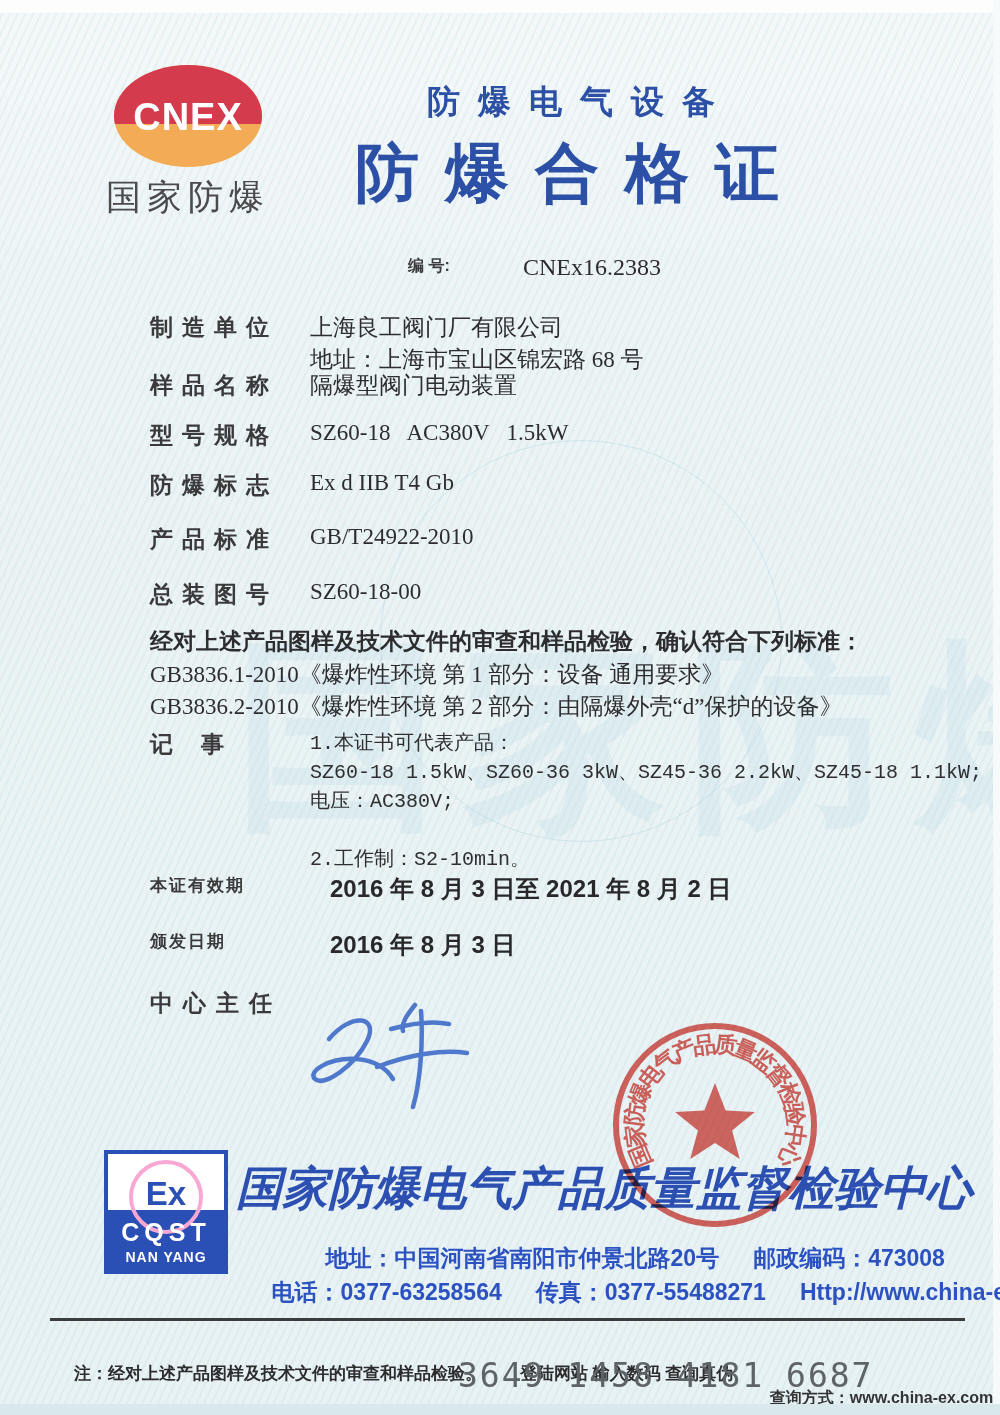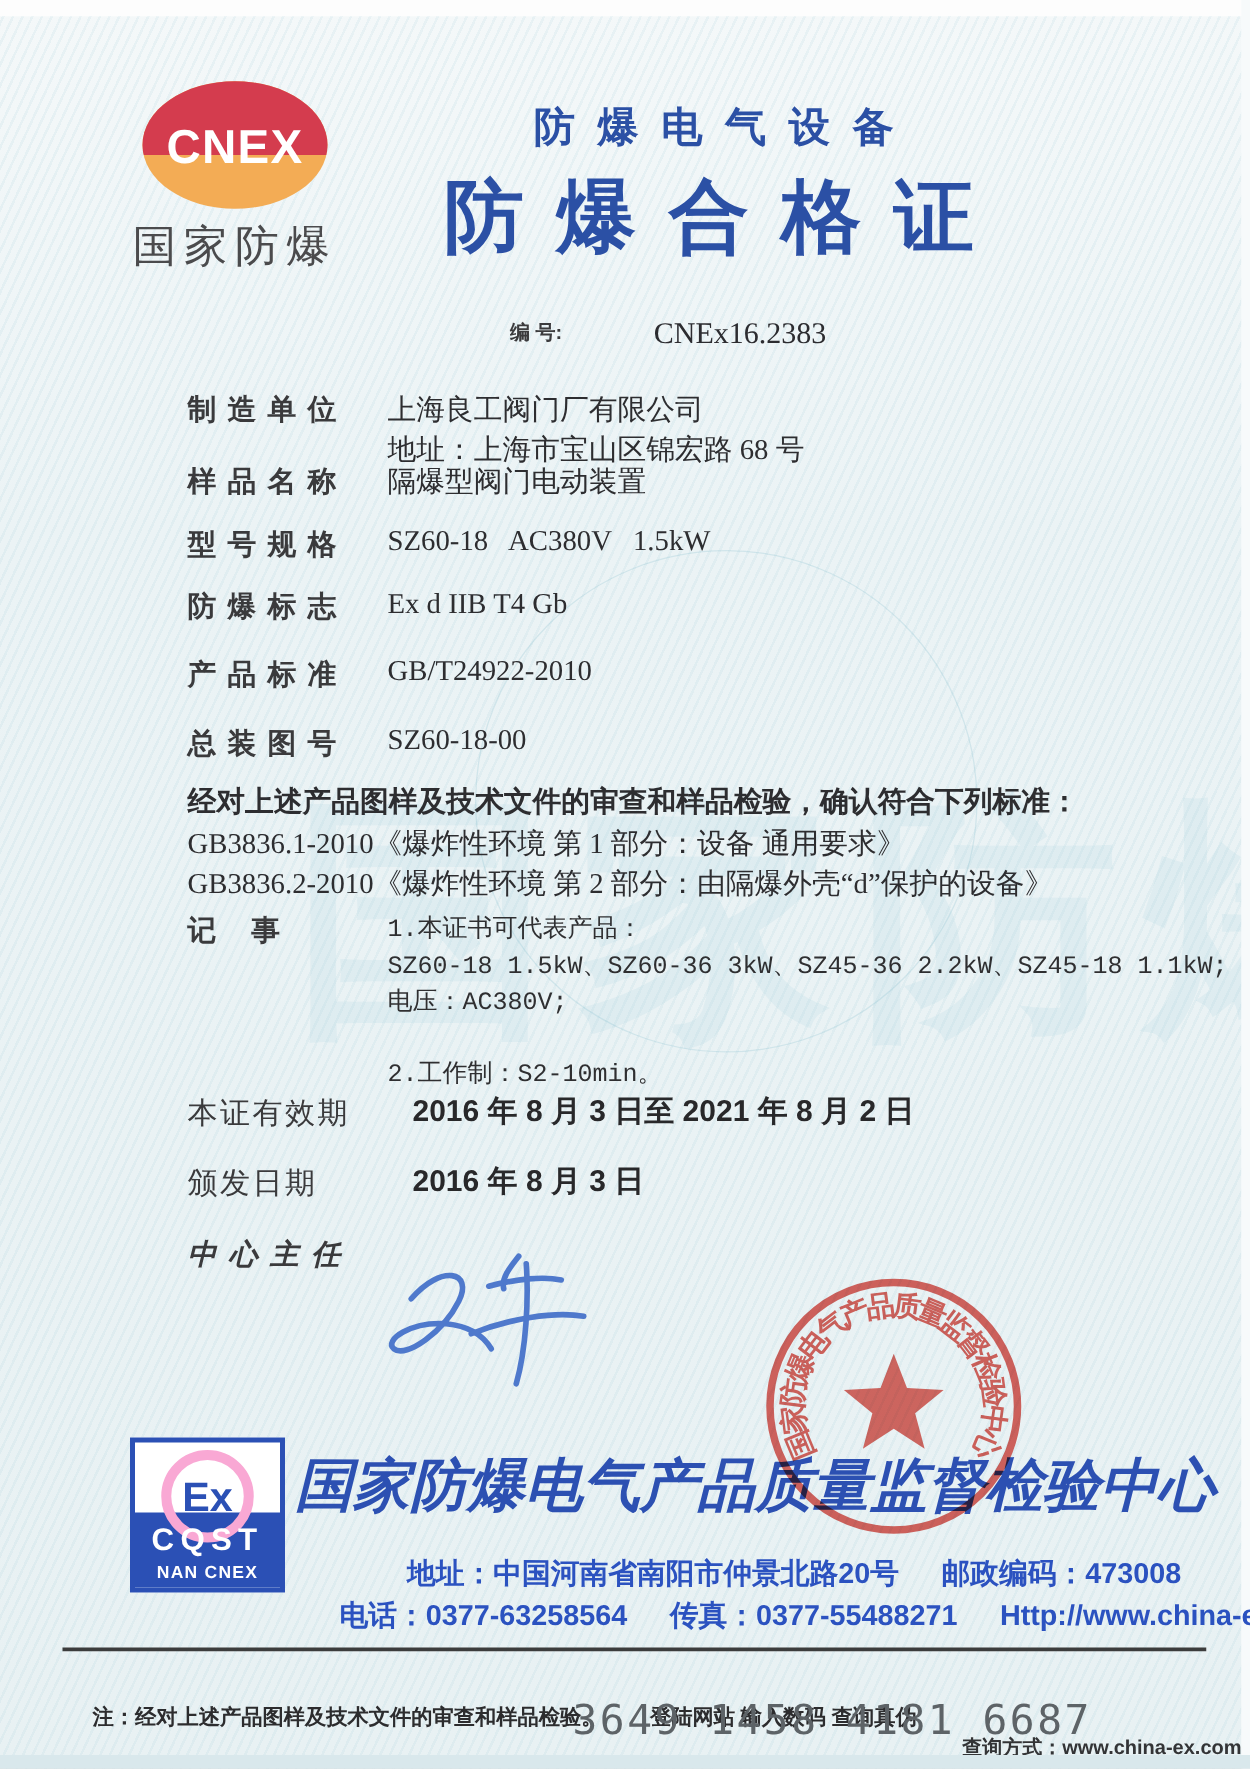--- a/index.html
+++ b/index.html
@@ -35,33 +35,33 @@
   .row-label{left:150px;font-size:23px;font-weight:bold;color:#3a3a3c;letter-spacing:9px;white-space:nowrap;}
   .row-value{left:310px;font-size:23px;font-family:"Liberation Serif",serif;color:#2d2d30;white-space:pre;}
 
   .stmt{left:150px;font-size:23px;color:#2d2d30;white-space:pre;}
   .stmt-head{font-weight:600;}
   .stmt-body{font-family:"Liberation Serif",serif;}
 
   .rm-label{left:150px;top:729px;font-size:23px;font-weight:bold;color:#3a3a3c;letter-spacing:28px;}
   .rm-line{left:310px;font-size:20px;font-family:"Liberation Mono",monospace;color:#2f2f31;white-space:pre;}
 
-  .date-label{left:150px;font-size:24px;font-weight:normal;color:#3a3a3c;letter-spacing:2px;}
+  .date-label{left:150px;font-size:17px;font-weight:bold;color:#3a3a3c;letter-spacing:2px;}
   .date-value{left:330px;font-size:24px;font-weight:600;color:#28282a;white-space:pre;}
-  .director-label{left:150px;top:988px;font-size:23px;font-weight:bold;color:#3a3a3c;letter-spacing:10px;font-style:italic;}
+  .director-label{left:150px;top:988px;font-size:23px;font-weight:bold;color:#3a3a3c;letter-spacing:10px;}
 
   .signature{left:295px;top:995px;z-index:2;}
   .stamp{left:608px;top:1018px;z-index:3;opacity:0.88;mix-blend-mode:multiply;}
   .stamp text{font-family:"Liberation Sans",sans-serif;}
 
   .badge{left:104px;top:1150px;width:124px;height:124px;background:#fff;
     border:4px solid #2b50b5;box-sizing:border-box;}
   .badge-band{position:absolute;left:0;right:0;top:56px;bottom:0;background:#2b50b5;}
   .badge-circle{position:absolute;left:50%;top:6px;transform:translateX(-50%);width:74px;height:74px;
-    border:8px solid #f9a8d4;border-radius:50%;box-sizing:border-box;
+    border:4px solid #f9a8d4;border-radius:50%;box-sizing:border-box;
     display:flex;align-items:flex-start;justify-content:center;}
   .badge-ex{font-size:33px;font-weight:bold;color:#2b50b5;line-height:60px;}
   .badge-cqst{position:absolute;left:0;right:0;top:64px;text-align:center;color:#fff;
     font-size:25px;font-weight:bold;letter-spacing:5px;}
   .badge-city{position:absolute;left:0;right:0;top:95px;text-align:center;color:#fff;
     font-size:14px;font-weight:bold;letter-spacing:1px;}
 
   .issuer-name{left:236px;top:1158px;font-size:46px;font-weight:bold;font-style:italic;
     font-family:"Liberation Serif",serif;color:#2c50b2;white-space:nowrap;z-index:2;}
   .issuer-line{font-size:23px;font-weight:bold;color:#2b52c0;white-space:pre;z-index:2;}
@@ -164,21 +164,21 @@
       <text x="107" y="34" transform="rotate(112.5 107 107)">心</text>
     </g>
   </svg>
 
   <div class="abs badge">
     <div class="badge-band"></div>
     <div class="badge-circle">
       <span class="badge-ex">Ex</span>
     </div>
     <div class="badge-cqst">CQST</div>
-    <div class="badge-city">NAN CNEX</div>
+    <div class="badge-city">NAN YANG</div>
   </div>
 
   <div class="abs issuer-name">国家防爆电气产品质量监督检验中心</div>
 
   <div class="abs issuer-line addr-line">
     <span>地址：</span><span>中国河南省南阳市仲景北路20号</span><span class="gap"></span><span>邮政编码：</span><span>473008</span>
   </div>
 
   <div class="abs issuer-line phone-line">
     <span>电话：</span><span>0377-63258564</span><span class="gap"></span><span>传真：</span><span>0377-55488271</span><span class="gap"></span><span>Http://www.china-ex.com</span>

